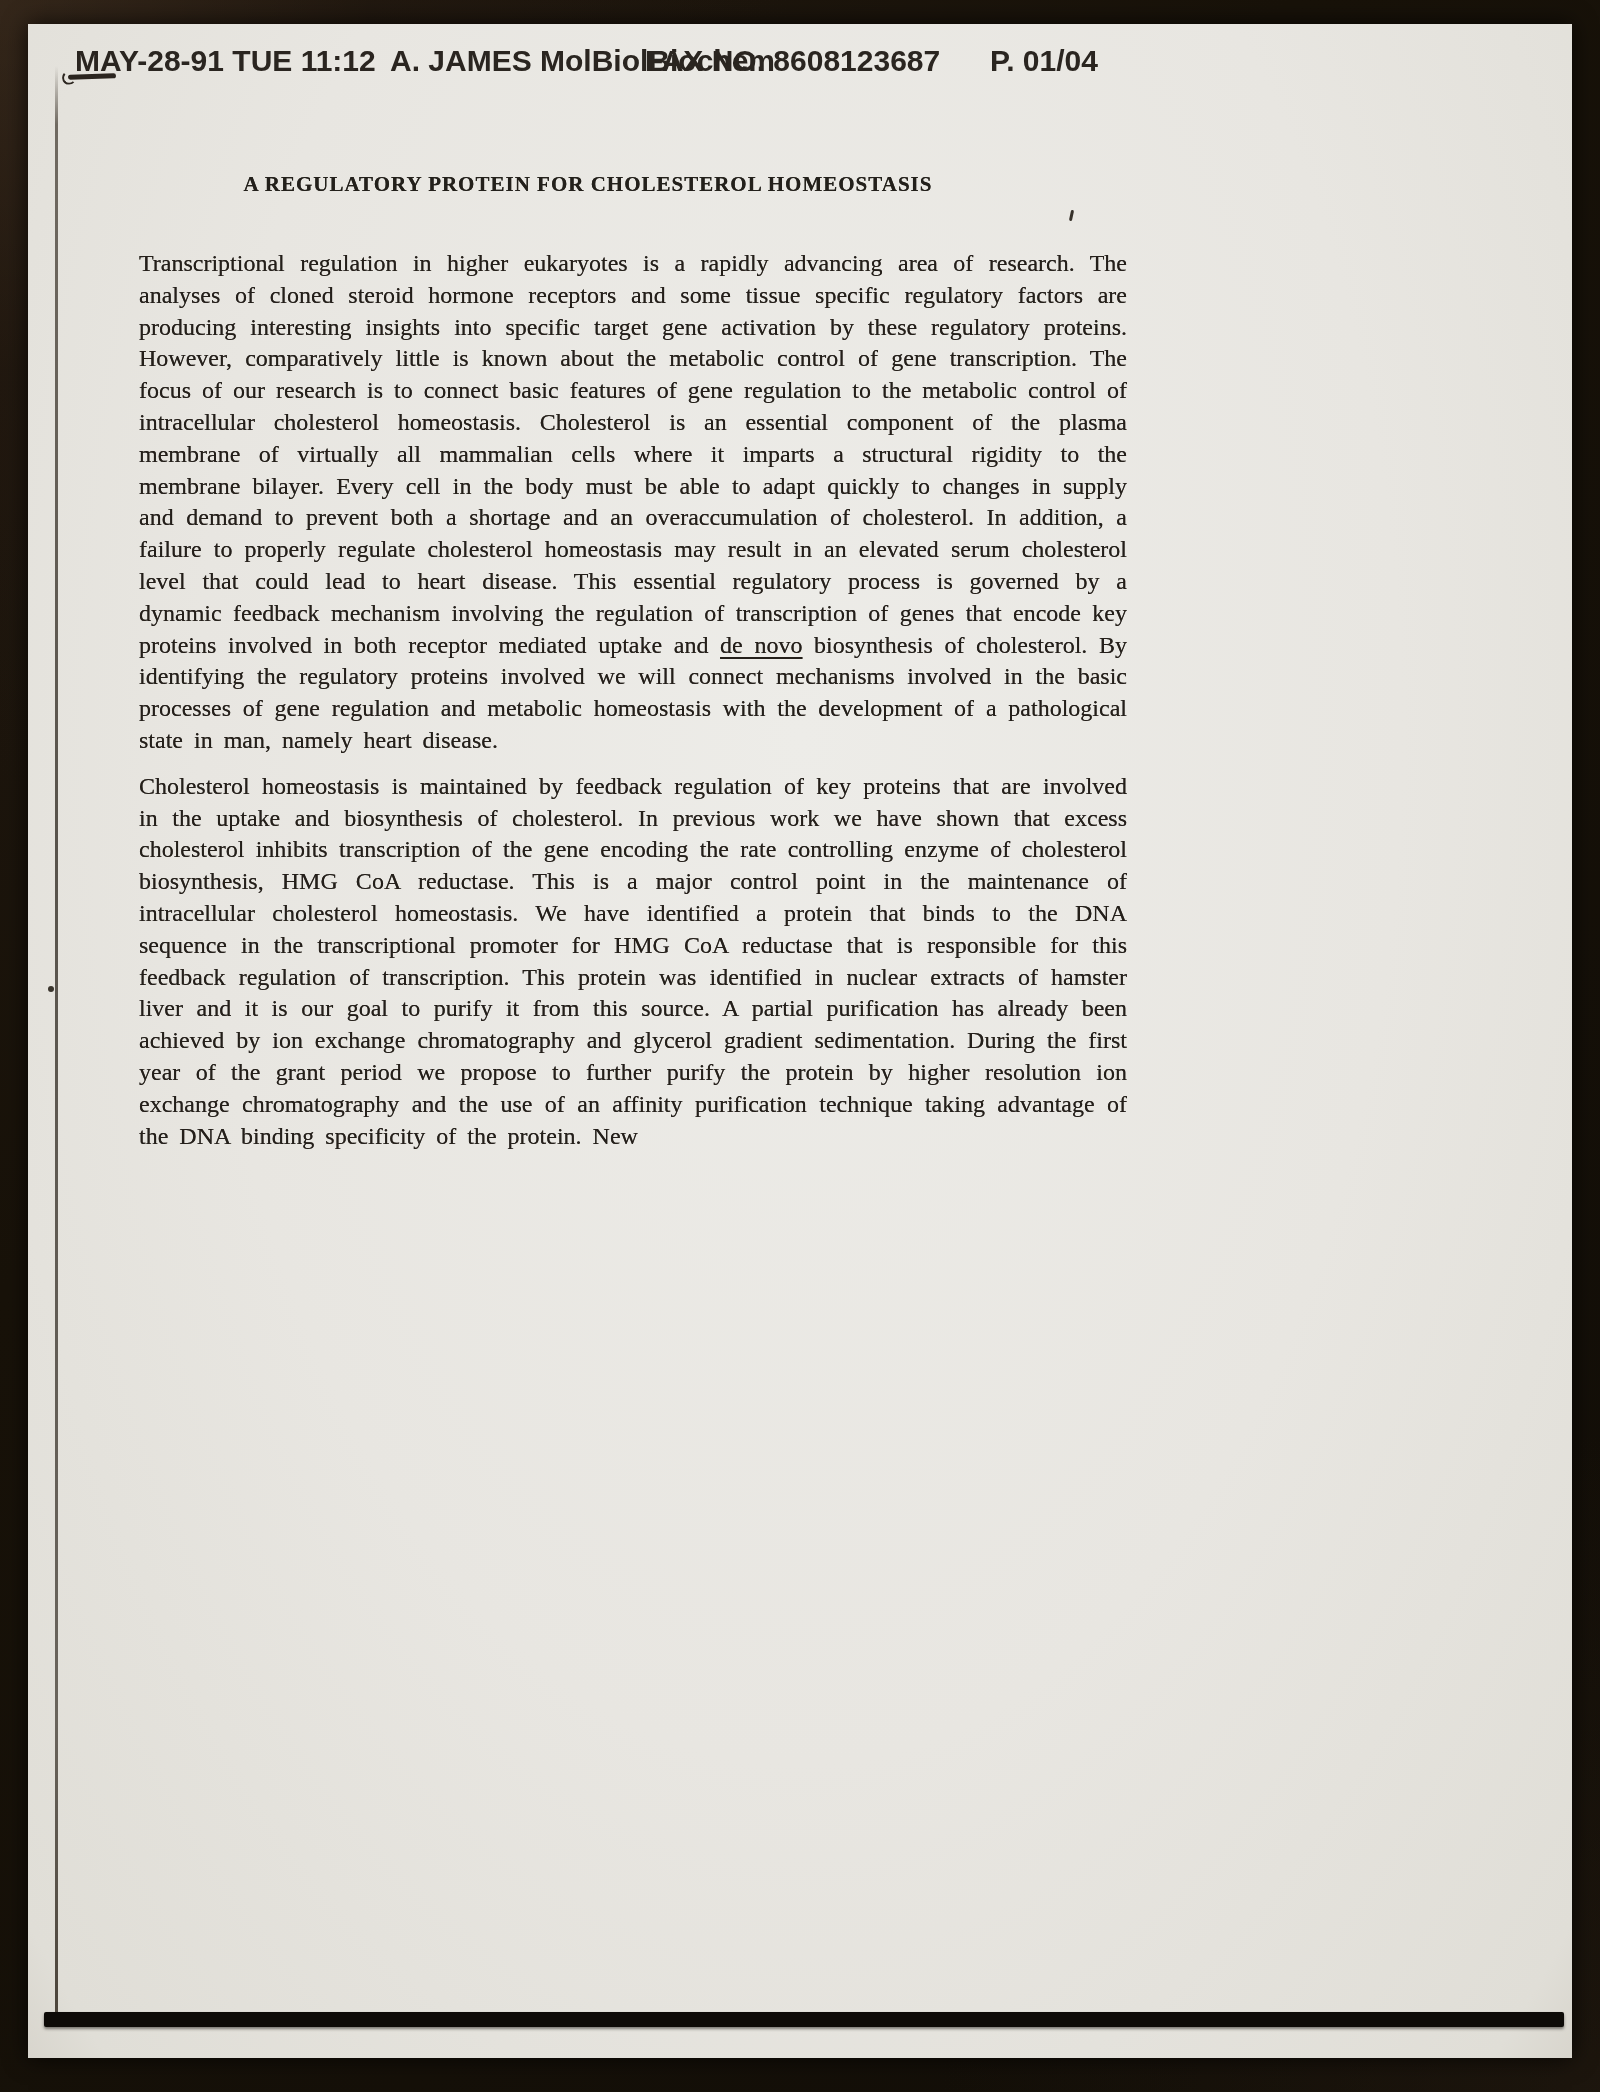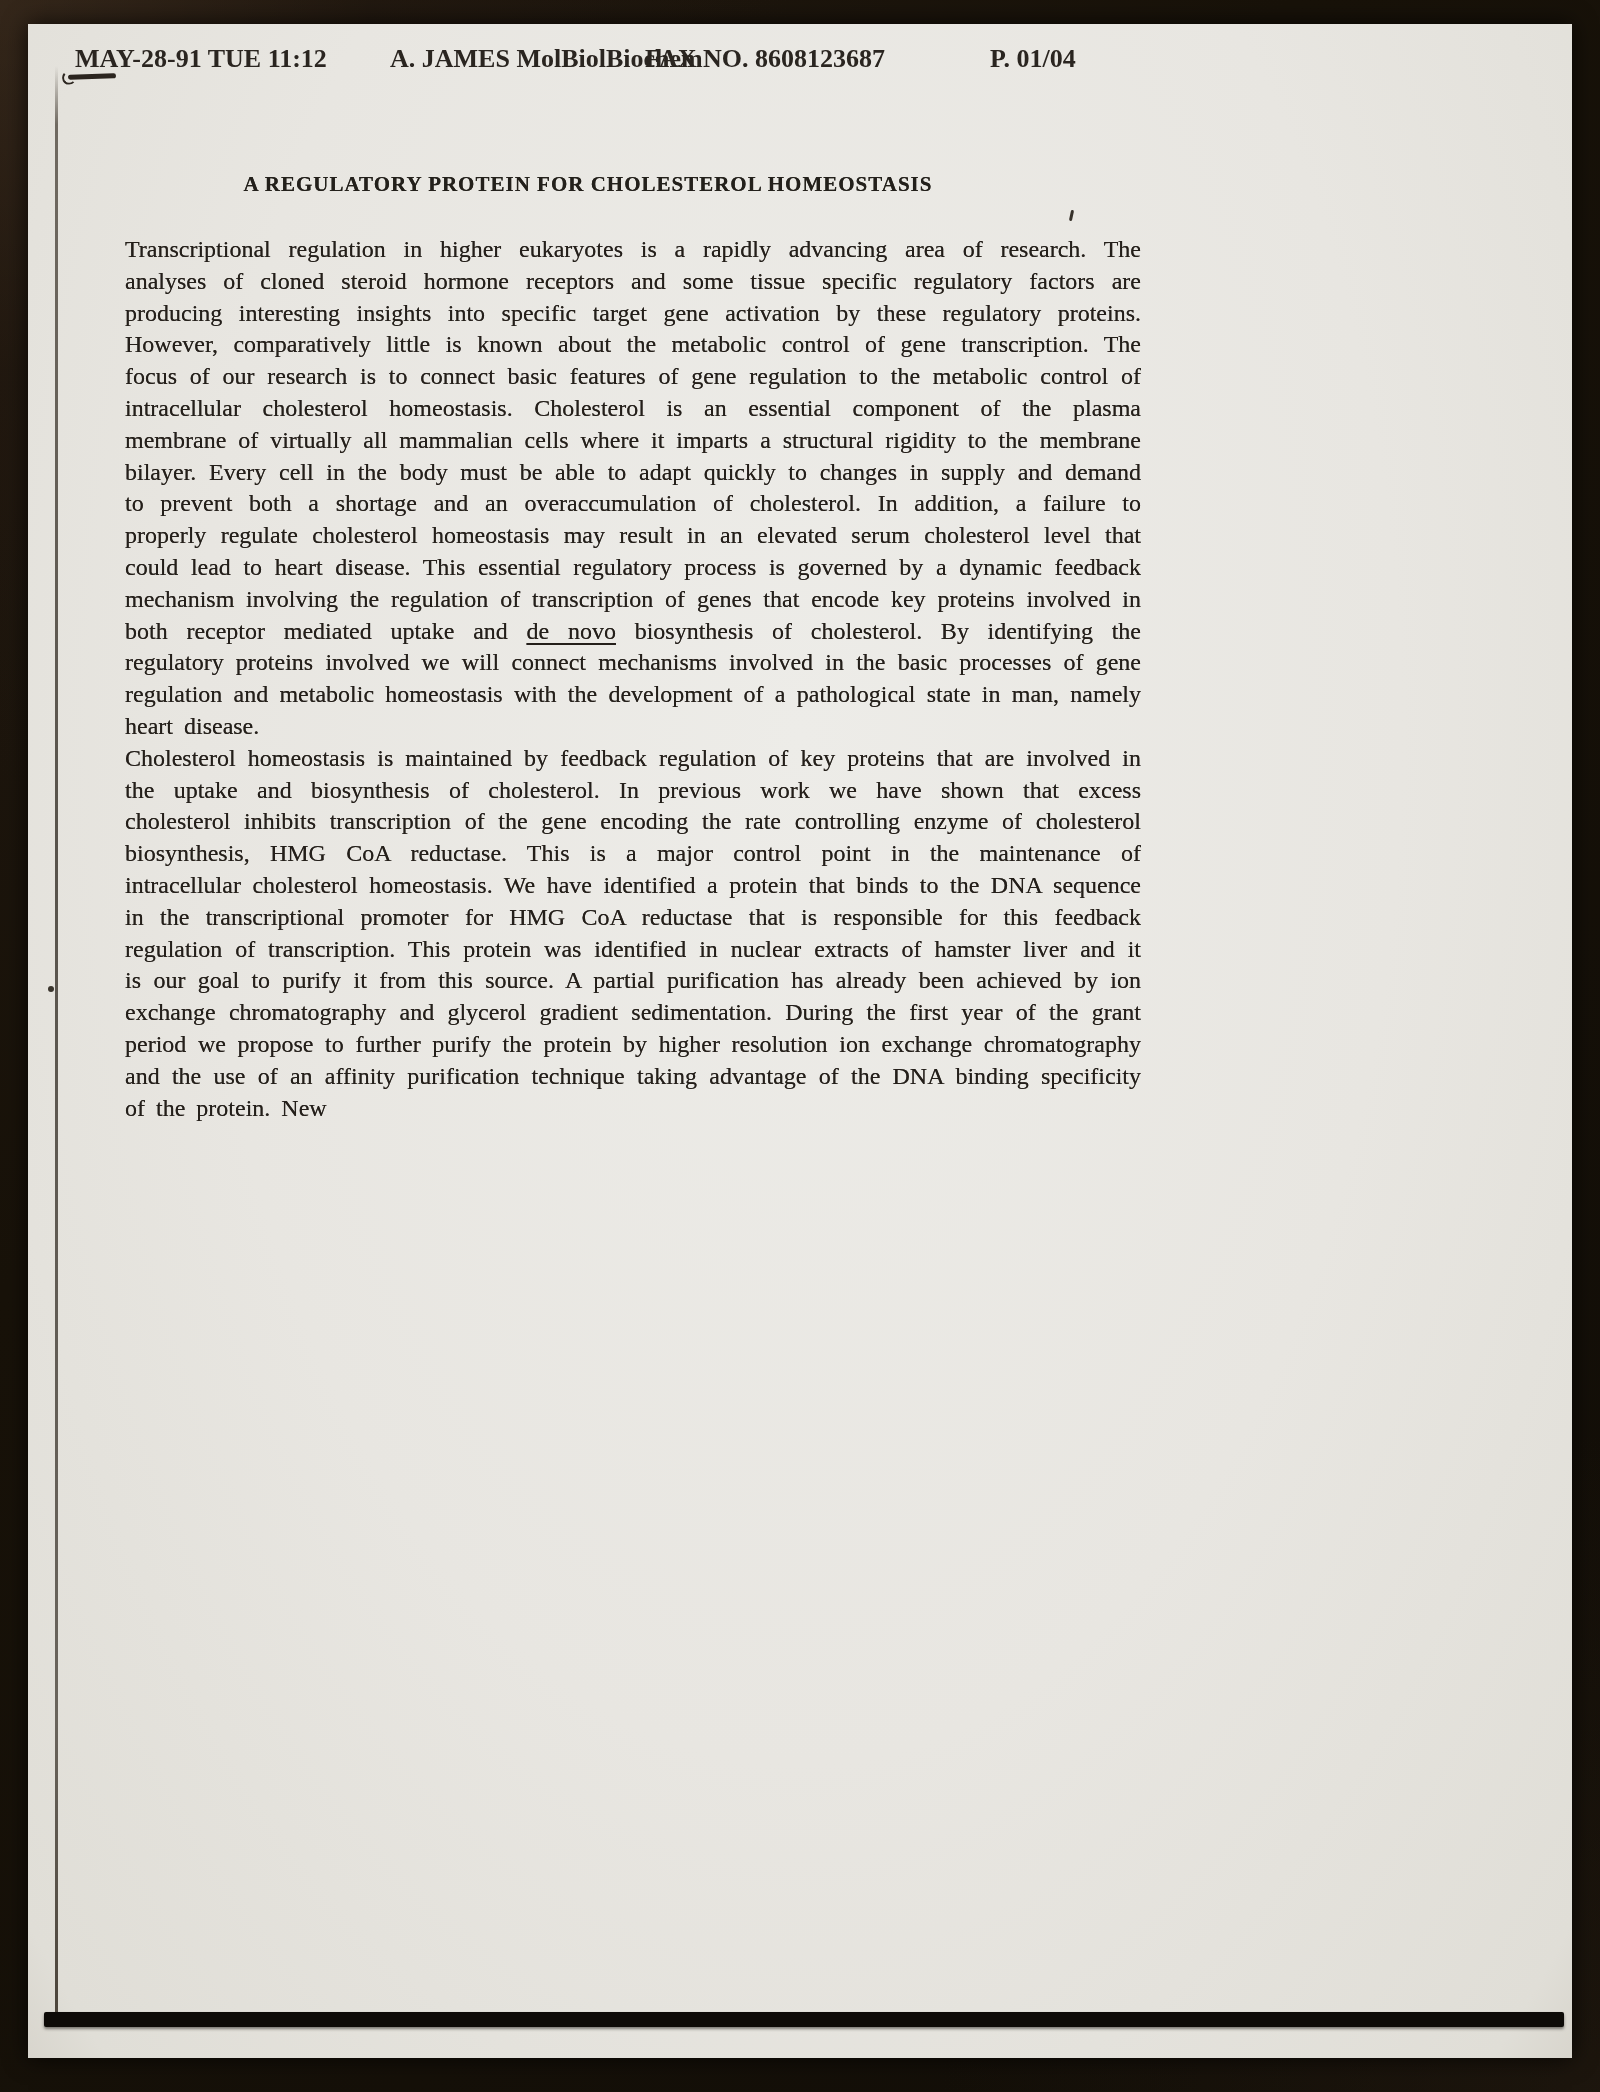--- a/index.html
+++ b/index.html
@@ -30,22 +30,22 @@
     box-shadow: 0 0 22px rgba(0,0,0,0.75);
     color: #211d18;
   }
   
   .fax-header {
     position: absolute;
     top: 20px;
     left: 0;
     right: 0;
     height: 30px;
-    font-family: Liberation Serif, serif;
-    font-size: 26px;
+    font-family: Liberation Sans, sans-serif;
+    font-size: 30px;
     font-weight: bold;
     color: #2a2520;
     letter-spacing: 0px;
   }
   .fax-header span { position: absolute; white-space: nowrap; }
   .fh-datetime { left: 47px; }
   .fh-sender   { left: 314px; margin-left: 48px; }
   .fh-faxno    { left: 617px; }
   .fh-page     { left: 962px; }
   
@@ -93,21 +93,21 @@
     left: 97px;
     width: 1016px;
     font-family: "Liberation Serif", "DejaVu Serif", serif;
     font-size: 24px;
     line-height: 31.8px;
     color: #241f1a;
     text-align: justify;
     word-spacing: 5px;
     text-shadow: 0 0 0.6px rgba(36,31,26,0.8);
   }
-  .doc-body p { margin: 0; }
+  .doc-body p { margin: 14px; }
   .underline {
     text-decoration: underline;
     text-decoration-thickness: 2px;
     text-underline-offset: 4px;
   }
   
   .edge-line {
     position: absolute;
     left: 27px;
     top: 42px;

